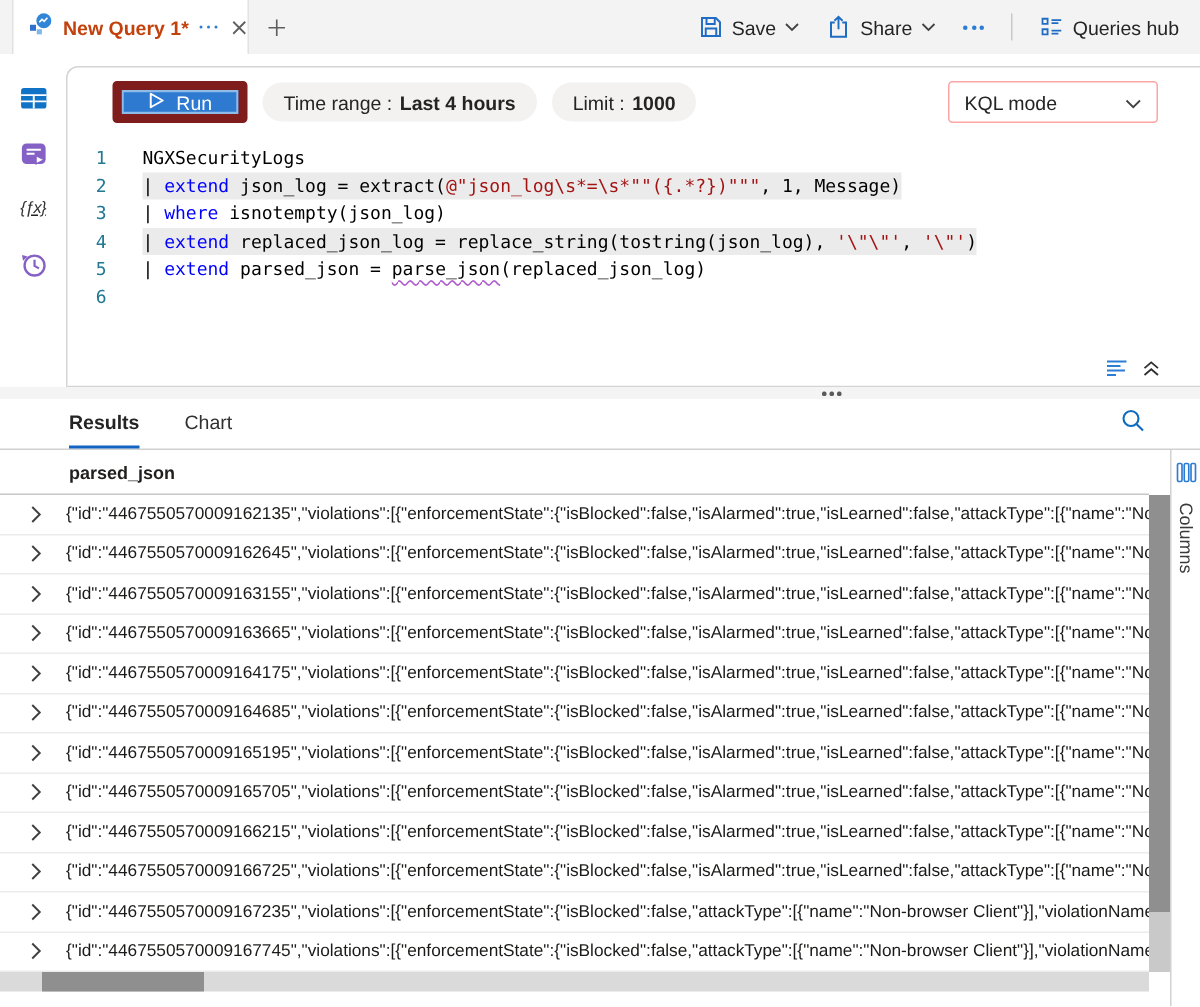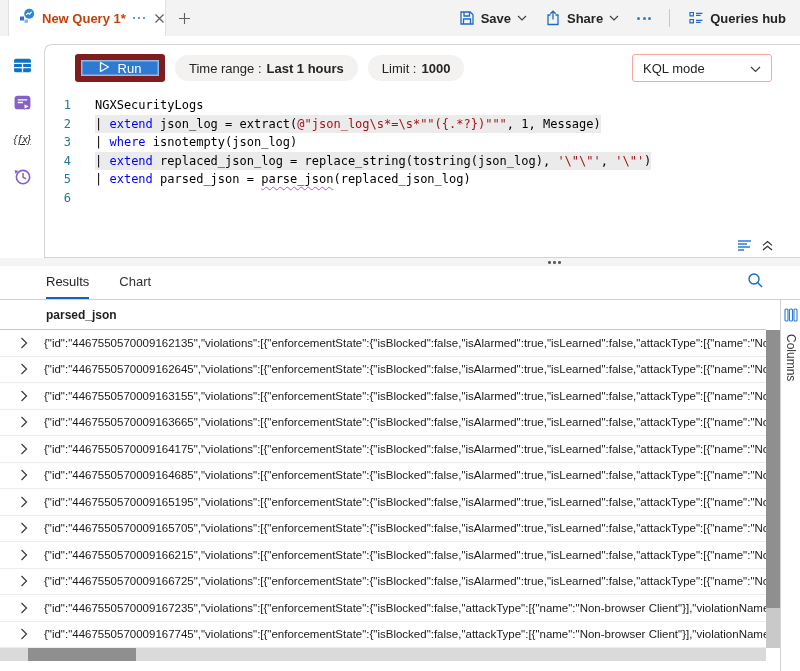--- a/index.html
+++ b/index.html
@@ -10,21 +10,21 @@
   
   .topbar { height:36px; background:#f3f3f3; display:flex; align-items:stretch; flex-shrink:0; }
   .tab { width:158px; margin-left:8px; background:#fff; border-left:1px solid #e2e2e2;
     border-right:1px solid #e2e2e2; display:flex; align-items:center; padding:0 8px 0 10px; gap:7px; }
   .tab-title { font-size:13px; font-weight:700; color:#c2410c; white-space:nowrap; }
   .dots { display:inline-flex; gap:2.5px; align-items:center; }
   .dots i { width:2.5px; height:2.5px; border-radius:50%; background:#2b7cd3; display:block; }
   .tab-close svg, .newtab svg { display:block; }
   .tab-close { margin-left:2px; display:flex; align-items:center; cursor:pointer; }
   .newtab { display:flex; align-items:center; padding:0 12px; cursor:pointer; }
-  .top-actions { margin-left:auto; display:flex; align-items:center; gap:18px; padding-right:14px;font-weight:bold; }
+  .top-actions { margin-left:auto; display:flex; align-items:center; gap:18px; padding-right:14px; }
   .action { display:flex; align-items:center; gap:6px; font-size:13px; color:#242424; cursor:pointer; }
   .action svg { display:block; }
   .vdiv { width:1px; height:18px; background:#c8c8c8; }
   .more-btn .dots i { background:#2b7cd3; width:3px; height:3px; }
 
   
   .main { height:222px; display:flex; flex-shrink:0; }
   .sidebar { width:44px; padding-top:18px; display:flex; flex-direction:column; align-items:center; gap:15px;text-decoration:underline; }
   .side-btn { width:22px; height:22px; display:flex; align-items:center; justify-content:center; cursor:pointer; }
   .fx-glyph { font-size:11px; font-style:italic; color:#323130; white-space:nowrap; letter-spacing:-0.5px; }
@@ -58,21 +58,21 @@
   
   .splitter { height:8px; background:#f4f4f4; position:relative; flex-shrink:0; cursor:row-resize; }
   .splitter .dots { position:absolute; left:548px; top:3px; }
   .splitter .dots i { background:#5a5a5a; width:2.5px; height:2.5px; }
 
   
   .results { flex:1; display:flex; flex-direction:column; min-height:0; }
   .tabs-row { height:34px; display:flex; align-items:stretch; padding-left:46px; border-bottom:1px solid #d1d1d1; flex-shrink:0; }
   .rtab { display:flex; align-items:center; margin-right:30px; font-size:13px; color:#323130;
     border-bottom:2px solid transparent; cursor:pointer; }
-  .rtab.active { font-weight:400; color:#242424; border-bottom-color:#1364c2;text-align:right; }
+  .rtab.active { font-weight:700; color:#242424; border-bottom-color:#1364c2;text-align:right; }
   .search-btn { margin-left:auto; margin-right:36px; display:flex; align-items:center; cursor:pointer; }
 
   .results-body { flex:1; display:flex; min-height:0; }
   .grid-col { flex:1; display:flex; flex-direction:column; min-width:0; }
   .col-header { height:30px; display:flex; align-items:center; padding-left:46px; font-size:12px;
     font-weight:700; color:#201f1e; border-bottom:1px solid #c8c8c8; flex-shrink:0; cursor:pointer; }
   .rows { height:318px; flex-shrink:0; overflow:hidden; }
   .grid-row { height:26.5px; display:flex; align-items:center; border-bottom:1px solid #ececec;
     padding-left:20px; cursor:pointer; }
   .row-chev { display:flex; flex-shrink:0; width:10px; }
@@ -199,21 +199,21 @@
         <div class="run-btn">
           <span>
             <svg width="11" height="12" viewBox="0 0 11 12">
                 <path d="M1.5 1.5l8 4.5-8 4.5z" fill="none" stroke="#fff" stroke-width="1.3" stroke-linejoin="round"></path>
               </svg>
           </span>
           <span>Run</span>
         </div>
         <div class="pill">
           <span>Time range :</span>
-          <b>Last 1 hours</b>
+          <b>Last 4 hours</b>
         </div>
         <div class="pill">
           <span>Limit :</span>
           <b>1000</b>
         </div>
         <div class="mode-select">
           <span>KQL mode</span>
           <span>
             <svg width="11" height="7" viewBox="0 0 11 7">
                 <path d="M1 1l4.5 4.5L10 1" stroke="#424242" stroke-width="1.2" fill="none"></path>

